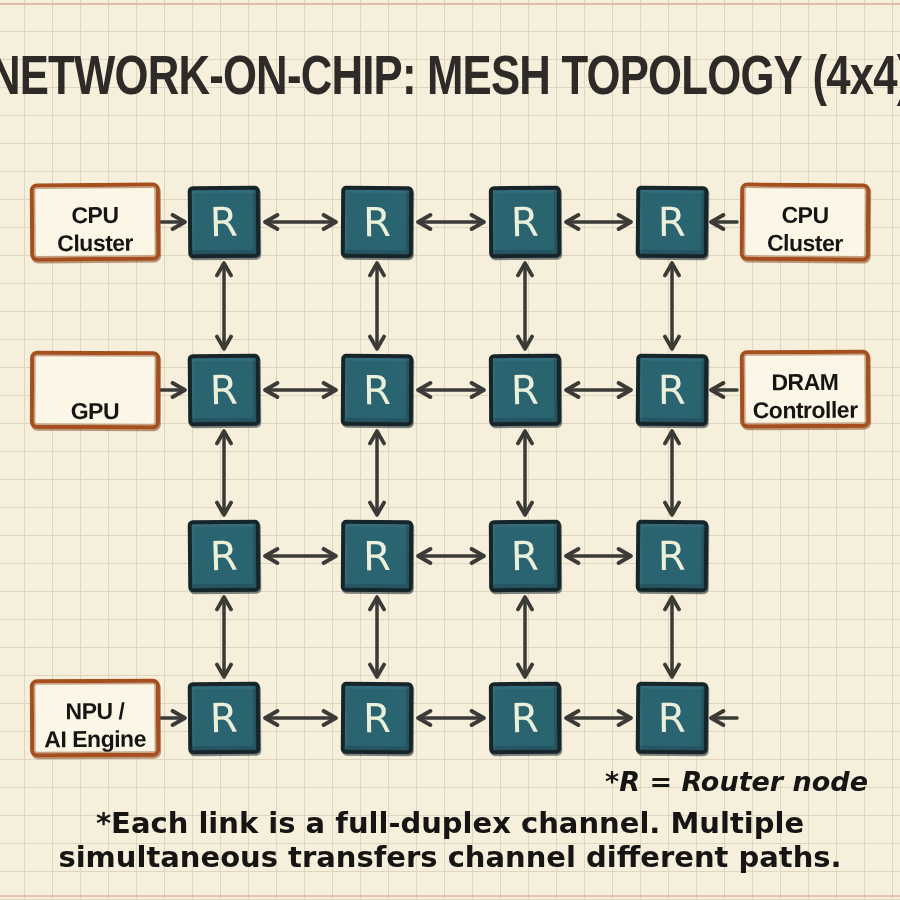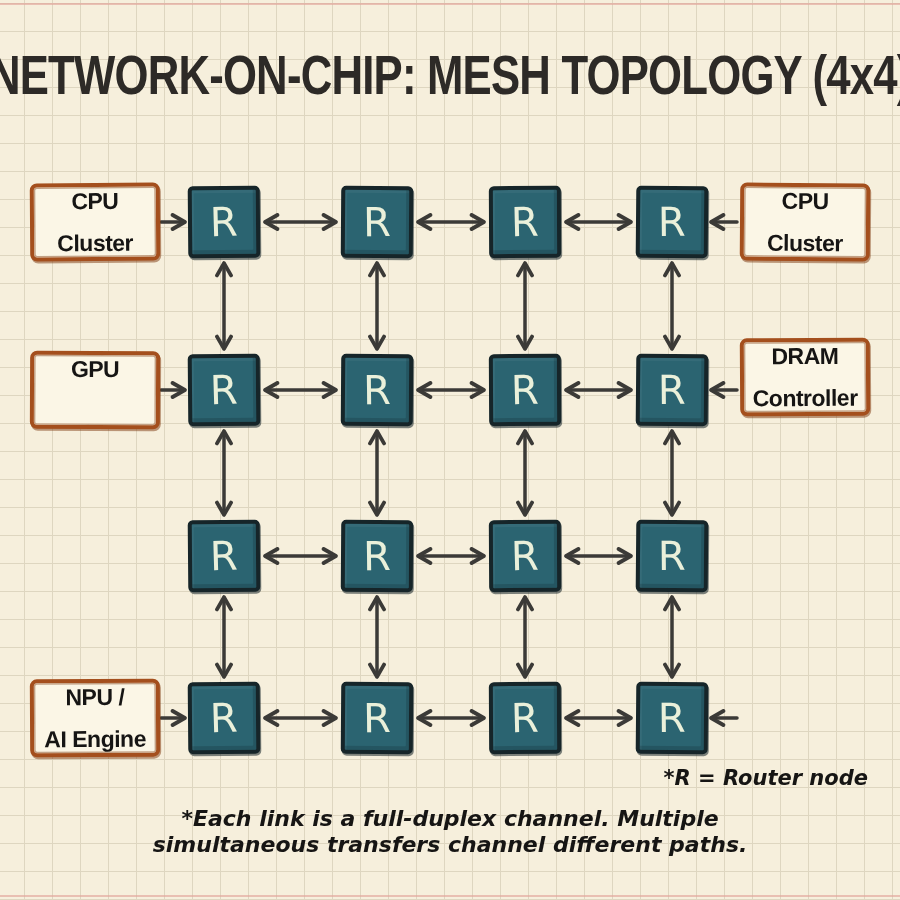--- a/index.html
+++ b/index.html
@@ -55,39 +55,39 @@
     font-size:40px;color:var(--router-text);
     font-family:"DejaVu Sans",sans-serif;transform:rotate(-1deg);
   }
 
   .ep-box{
     position:absolute;height:78px;
     background:var(--endpoint-fill);
     border:4px solid var(--endpoint-border);
     border-radius:7px;
     box-shadow:inset 0 0 0 1.5px rgba(125,58,16,.45), 1px 2px 0 rgba(125,58,16,.5);
-    display:flex;flex-direction:column;align-items:center;justify-content:space-between;
+    display:flex;flex-direction:column;align-items:center;justify-content:flex-end;
     line-height:1.22;
   }
   .ep-box.left{left:30px;width:130px}
   .ep-box.right{left:740px;width:130px}
   .ep-line{
     font-family:"Liberation Sans",sans-serif;font-weight:bold;
     font-size:23px;letter-spacing:-0.5px;color:var(--body-text);white-space:nowrap;
   }
 
   .legend{
     position:absolute;right:32px;top:766px;
     font-family:"DejaVu Sans",sans-serif;font-style:italic;font-weight:bold;
-    font-size:21px;color:var(--body-text);
+    font-size:27px;color:var(--body-text);
   }
   .footnote{
     position:absolute;left:0;top:806px;width:900px;text-align:center;
-    font-family:"DejaVu Sans",sans-serif;font-style:italic;font-weight:bold;
-    font-size:22px;line-height:1.18;color:var(--body-text);
+    font-family:"DejaVu Sans",sans-serif;font-weight:bold;
+    font-size:29px;line-height:1.18;color:var(--body-text);
   }
 </style>
 </head>
 <body>
 
 <div id="stage">
   <div class="rule top"></div>
   <div class="rule bottom"></div>
 
   <h1 class="title">
@@ -205,21 +205,21 @@
   </div>
   <div class="ep-box left" style="top:351px;transform:rotate(.25deg)">
     <div class="ep-line">GPU</div>
     <div class="ep-line"></div>
   </div>
 
   <div class="ep-box right" style="top:183px;transform:rotate(.4deg)">
     <div class="ep-line">CPU</div>
     <div class="ep-line">Cluster</div>
   </div>
-  <div class="ep-box right" style="top:338px;transform:rotate(-.35deg)">
+  <div class="ep-box right" style="top:350px;transform:rotate(-.35deg)">
     <div class="ep-line">DRAM</div>
     <div class="ep-line">Controller</div>
   </div>
 
   <div class="legend">*R = Router node</div>
 
   <div class="footnote">
     <div>*Each link is a full-duplex channel. Multiple</div>
     <div>simultaneous transfers channel different paths.</div>
   </div>

